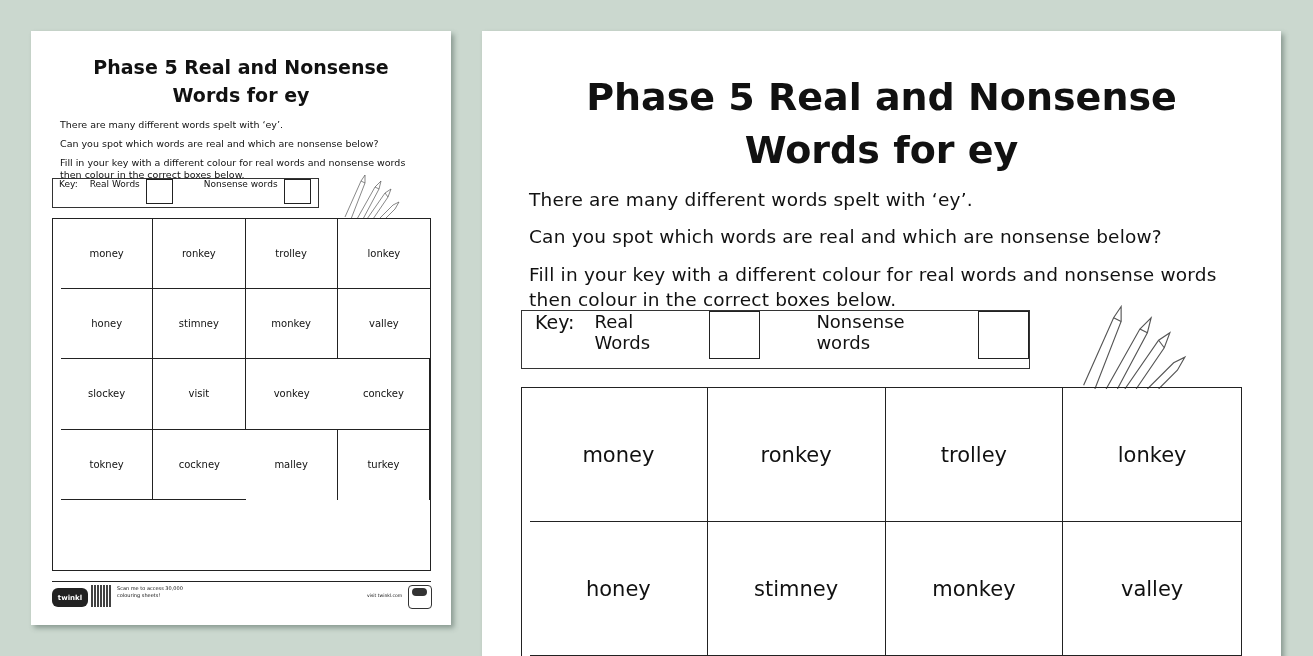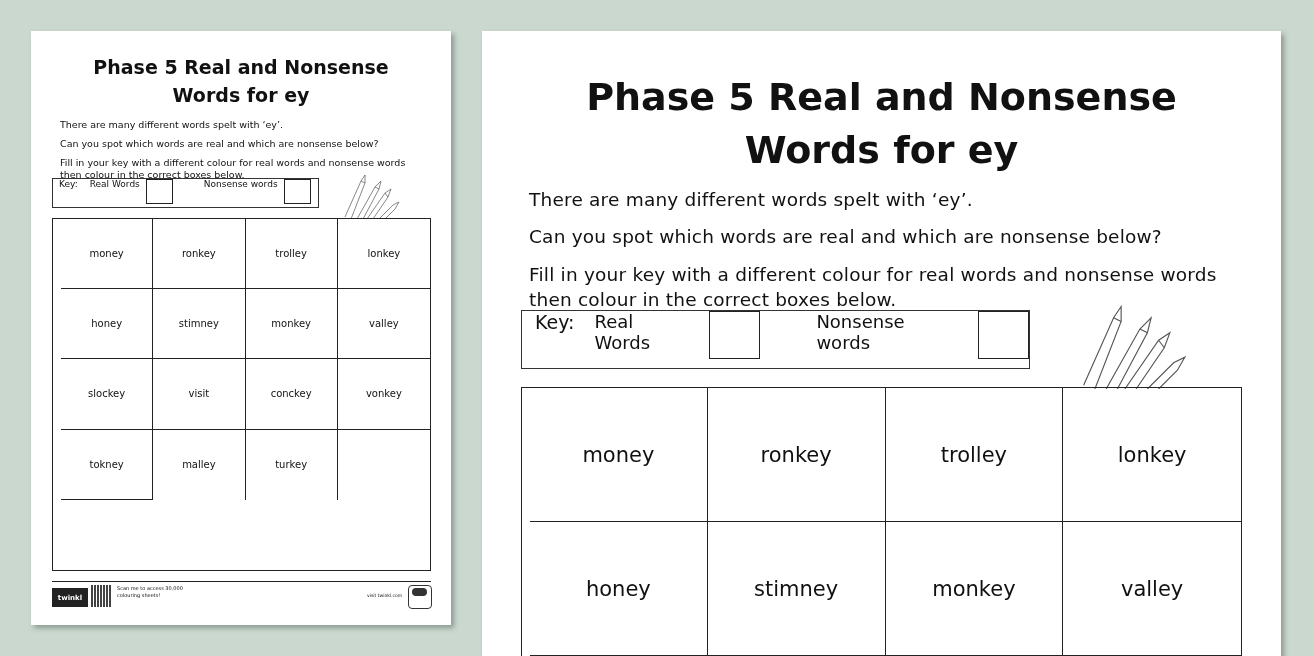--- a/index.html
+++ b/index.html
@@ -27,21 +27,21 @@
   #big .key .nw{margin-left:56px;}
   .grid{position:absolute;display:grid;grid-template-columns:repeat(4,1fr);border:1px solid #222;box-sizing:border-box;padding-left:8px;}
   .cell{border-right:1px solid #222;border-bottom:1px solid #222;display:flex;align-items:center;justify-content:center;box-sizing:border-box;}
   .cell.lastcol{border-right:none;}
   #small .grid{left:21px;top:187px;width:379px;height:353px;grid-template-rows:repeat(5,1fr);font-size:10px;}
   #big .grid{left:39px;top:356px;width:721px;height:270px;grid-template-rows:repeat(2,1fr);font-size:21px;}
   .pencils{position:absolute;}
   #small .pencils{left:312px;top:140px;width:62px;height:48px;}
   #big .pencils{left:596px;top:268px;width:120px;height:90px;}
   .footer{position:absolute;left:21px;top:550px;width:379px;height:40px;border-top:1.5px solid #222;}
-  .logo{position:absolute;left:0;top:6px;width:36px;height:19px;background:#222;border-radius:0;color:#fff;font-size:7px;font-weight:bold;display:flex;align-items:center;justify-content:center;}
+  .logo{position:absolute;left:0;top:6px;width:36px;height:19px;background:#222;border-radius:6px;color:#fff;font-size:7px;font-weight:bold;display:flex;align-items:center;justify-content:center;}
   .qr{position:absolute;left:39px;top:3px;width:21px;height:22px;background:repeating-linear-gradient(90deg,#222 0 2px,#fff 2px 3px),#222;opacity:.85;}
   .promo{position:absolute;left:65px;top:3px;font-size:5px;line-height:7px;width:80px;}
   .visit{position:absolute;left:315px;top:11px;font-size:4.5px;}
   .badge{position:absolute;left:356px;top:3px;width:22px;height:22px;border:1px solid #333;border-radius:4px;background:#fff;}
   .badge::before{content:"";position:absolute;left:3px;top:2px;width:15px;height:8px;border-radius:5px;background:#333;}
 </style>
 </head>
 <body>
 
 <div class="page" id="small">
@@ -75,23 +75,24 @@
     <div class="cell">money</div>
     <div class="cell">ronkey</div>
     <div class="cell">trolley</div>
     <div class="cell lastcol">lonkey</div>
     <div class="cell">honey</div>
     <div class="cell">stimney</div>
     <div class="cell">monkey</div>
     <div class="cell lastcol">valley</div>
     <div class="cell">slockey</div>
     <div class="cell">visit</div>
+    <div class="cell lastcol">vonkey</div>
     <div class="cell">conckey</div>
-    <div class="cell lastcol">vonkey</div>
     <div class="cell">tokney</div>
+    <div class="cell lastcol">cockney</div>
     <div class="cell" style="border-bottom:none">malley</div>
     <div class="cell" style="border-bottom:none">turkey</div>
   </div>
   <div class="footer">
     <div class="logo">twinkl</div>
     <div class="qr"></div>
     <div class="promo">Scan me to access 30,000 colouring sheets!</div>
     <div class="visit">visit twinkl.com</div>
     <div class="badge"></div>
   </div>

